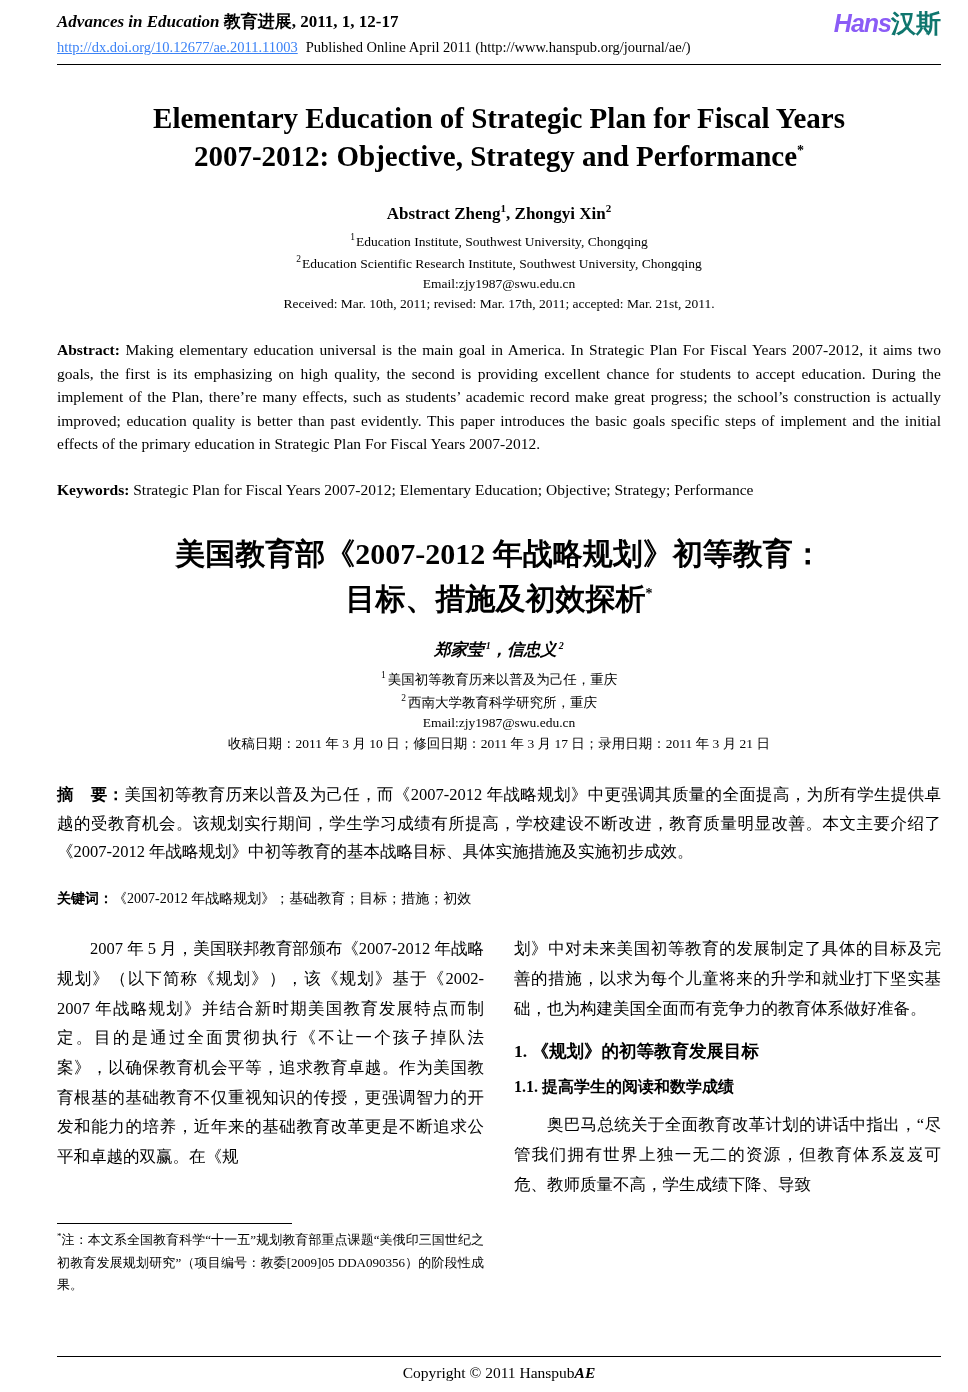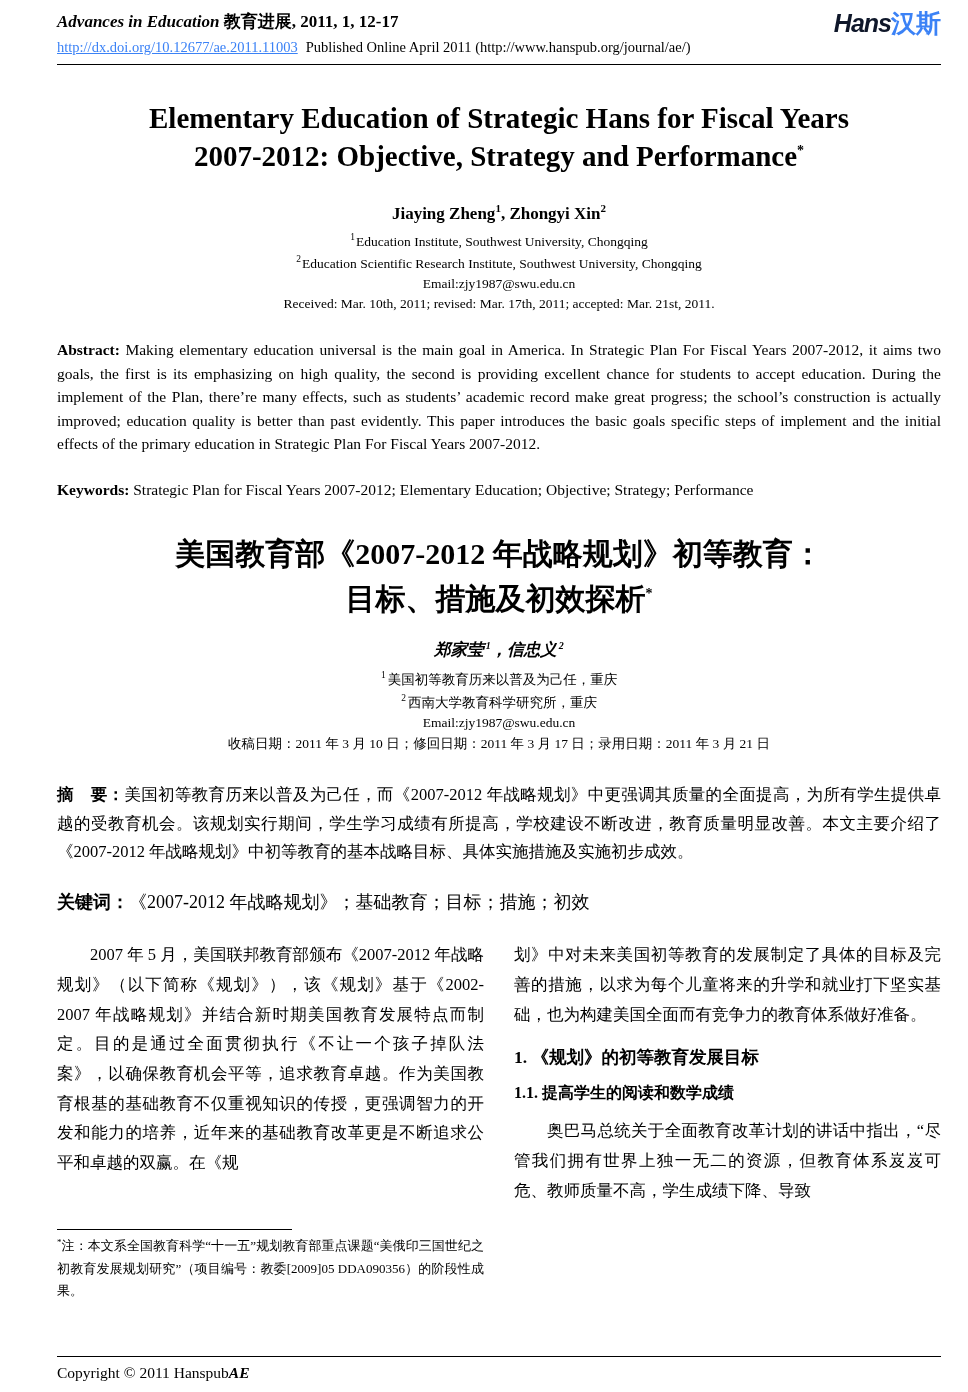--- a/index.html
+++ b/index.html
@@ -12,58 +12,58 @@
     margin-left:15px;
   }
   
   .hdr { display:flex; justify-content:space-between; align-items:flex-start; }
   .journal-line { font-size:17px; font-weight:bold; }
   .j-en { font-style:italic; }
   .doi-line { font-size:14.5px; margin-top:6px; }
   .doi { color:#3b82f6; text-decoration:underline; cursor:pointer; }
   .pub { margin-left:8px; }
   .logo { font-size:25px; font-weight:bold; line-height:1.1; white-space:nowrap; }
-  .logo-hans { color:#0f172a; font-style:italic; letter-spacing:-1px; font-family:"Liberation Sans",sans-serif; }
-  .logo-cn { color:#3b82f6; font-family:"Liberation Sans",sans-serif; }
+  .logo-hans { color:#8b5cf6; font-style:italic; letter-spacing:-1px; font-family:"Liberation Sans",sans-serif; }
+  .logo-cn { color:#0f766e; font-family:"Liberation Sans",sans-serif; }
   .hdr-rule { border:none; border-top:1.5px solid #000; margin:8px 0 0 0; }
   
   .title { text-align:center; font-size:29px; font-weight:bold; margin:34px 0 0 0; line-height:1.32; }
   .title sup, .cn-title sup { font-size:14px; }
   .authors { text-align:center; font-size:17px; font-weight:bold; margin-top:26px; }
   .authors sup { font-size:11px; }
   .affils { text-align:center; font-size:13.5px; margin-top:7px; line-height:1.5; }
   .affils sup { font-size:9.5px; margin-right:1px; }
   .abstract { font-size:15.5px; line-height:1.52; text-align:justify; margin:24px 0 0 0; }
   .keywords { font-size:15.5px; line-height:1.52; margin:22px 0 0 0; padding-left:95px; text-indent:-95px; }
   .lbl { font-weight:bold; }
   
   .cn-title { text-align:center; font-size:30px; font-weight:bold; margin:30px 0 0 0; line-height:1.5; }
   .cn-authors { text-align:center; font-size:16.5px; font-weight:bold; font-style:italic; margin-top:18px; }
   .cn-authors sup { font-size:10px; margin-left:2px; }
   .cn-affils { text-align:center; font-size:13.5px; margin-top:7px; line-height:1.55; }
   .cn-affils sup { font-size:9.5px; margin-right:2px; }
   .cn-abstract { font-size:16.5px; line-height:1.72; text-align:justify; margin:26px 0 0 0; }
-  .cn-keywords { font-size:18px; margin:24px 0 0 0; }
+  .cn-keywords { font-size:14px; margin:24px 0 0 0; }
   
   .columns { display:flex; gap:30px; margin-top:26px; height:362px; }
   .col { flex:1 1 0; min-width:0;justify-content:flex-end; }
   .col-left { display:flex; flex-direction:column; }
   .cn-body { font-size:16.5px; line-height:1.8; text-align:justify; margin:0; }
   .indent { text-indent:2em; }
   .sec-h1 { font-size:17.5px; font-weight:bold; margin:16px 0 0 0; }
   .sec-h2 { font-size:16px; font-weight:bold; margin:14px 0 0 0; }
   .para-after-h { margin-top:12px; }
   .footnote-block { margin-top:auto; }
   .fn-rule { width:235px; border:none; border-top:1px solid #000; margin:0 0 5px 0; }
   .footnote { font-size:13px; line-height:1.72; text-align:justify; margin:0; }
   .footnote sup { font-size:9px; }
   
   .ftr {
     position:absolute; left:42px; right:42px; bottom:10px;
-    display:flex; justify-content:flex-start; align-items:flex-end;
+    display:flex; justify-content:center; align-items:flex-end;
     font-size:15.5px; border-top:1.5px solid #000; padding-top:7px;
   }
   .ae { font-weight:bold; font-style:italic; }
 </style>
 </head>
 <body>
 
 <div class="page">
 
   <header class="hdr">
@@ -75,26 +75,26 @@
         <a class="doi" href="#">http://dx.doi.org/10.12677/ae.2011.11003</a><span class="pub">Published Online April 2011 (http://www.hanspub.org/journal/ae/)</span>
       </div>
     </div>
     <div class="logo">
       <span class="logo-hans">Hans</span><span class="logo-cn">汉斯</span>
     </div>
   </header>
   <hr class="hdr-rule">
 
   <h1 class="title">
-    <span>Elementary Education of Strategic Hans for Fiscal Years</span><br>
+    <span>Elementary Education of Strategic Plan for Fiscal Years</span><br>
     <span>2007-2012: Objective, Strategy and Performance</span><sup>*</sup>
   </h1>
 
   <div class="authors">
-    <span>Jiaying Zheng</span><sup>1</sup><span>, </span><span>Zhongyi Xin</span><sup>2</sup>
+    <span>Abstract Zheng</span><sup>1</sup><span>, </span><span>Zhongyi Xin</span><sup>2</sup>
   </div>
 
   <div class="affils">
     <div><sup>1</sup><span>Education Institute, Southwest University, Chongqing</span></div>
     <div><sup>2</sup><span>Education Scientific Research Institute, Southwest University, Chongqing</span></div>
     <div>Email:zjy1987@swu.edu.cn</div>
     <div>Received: Mar. 10th, 2011; revised: Mar. 17th, 2011; accepted: Mar. 21st, 2011.</div>
   </div>
 
   <p class="abstract">

